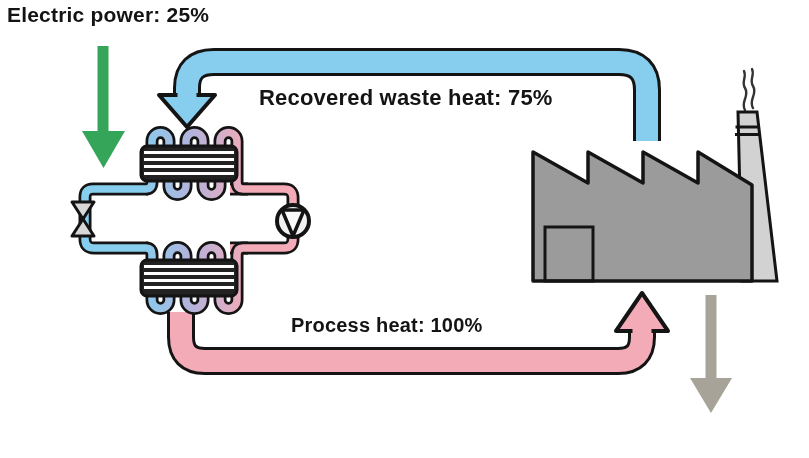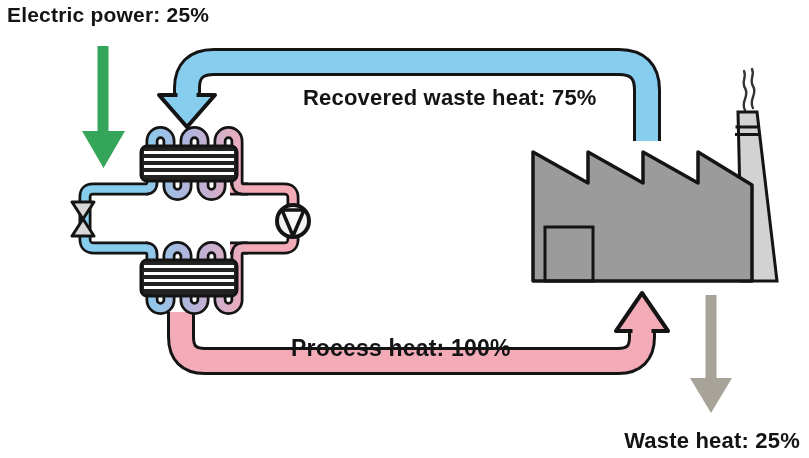--- a/index.html
+++ b/index.html
@@ -13,22 +13,22 @@
   }
   #diagram-svg { position: absolute; left: 0; top: 0; }
   .lbl {
     position: absolute;
     font-weight: 700;
     color: #141414;
     white-space: nowrap;
     letter-spacing: 0.2px;
   }
   #lbl-electric   { left: 7px;   top: 3px;   font-size: 21px; }
-  #lbl-recovered  { left: 259px; top: 85px;  font-size: 22px; margin-left: 44px; }
-  #lbl-process    { left: 291px; top: 314px; font-size: 23px; margin-top: 21px; }
+  #lbl-recovered  { left: 259px; top: 85px;  font-size: 22px; }
+  #lbl-process    { left: 291px; top: 314px; font-size: 20px; }
   #lbl-waste      { right: 9px;  top: 428px; font-size: 22px; }
   #lbl-heatpump   { left: 118px; top: 208px; width: 136px; text-align: center; font-size: 21px; }
 </style>
 </head>
 <body>
 
 <div id="stage">
 
   <svg id="diagram-svg" width="809" height="458" viewBox="0 0 809 458">
     <defs>
@@ -98,15 +98,14 @@
       <g>
         <circle cx="293" cy="221" r="16" stroke="#141414" stroke-width="4" fill="#f2f2f2"></circle>
         <polygon points="282,210 304,210 293,236" fill="#fafafa" stroke="#141414" stroke-width="3.5" stroke-linejoin="round"></polygon>
       </g>
     </g>
   </svg>
 
   <div class="lbl" id="lbl-electric">Electric power: 25%</div>
   <div class="lbl" id="lbl-recovered">Recovered waste heat: 75%</div>
   <div class="lbl" id="lbl-process">Process heat: 100%</div>
-  <div class="lbl" id="lbl-waste">Waste heat: 25%</div>
 
 </div>
 
 </body></html>

